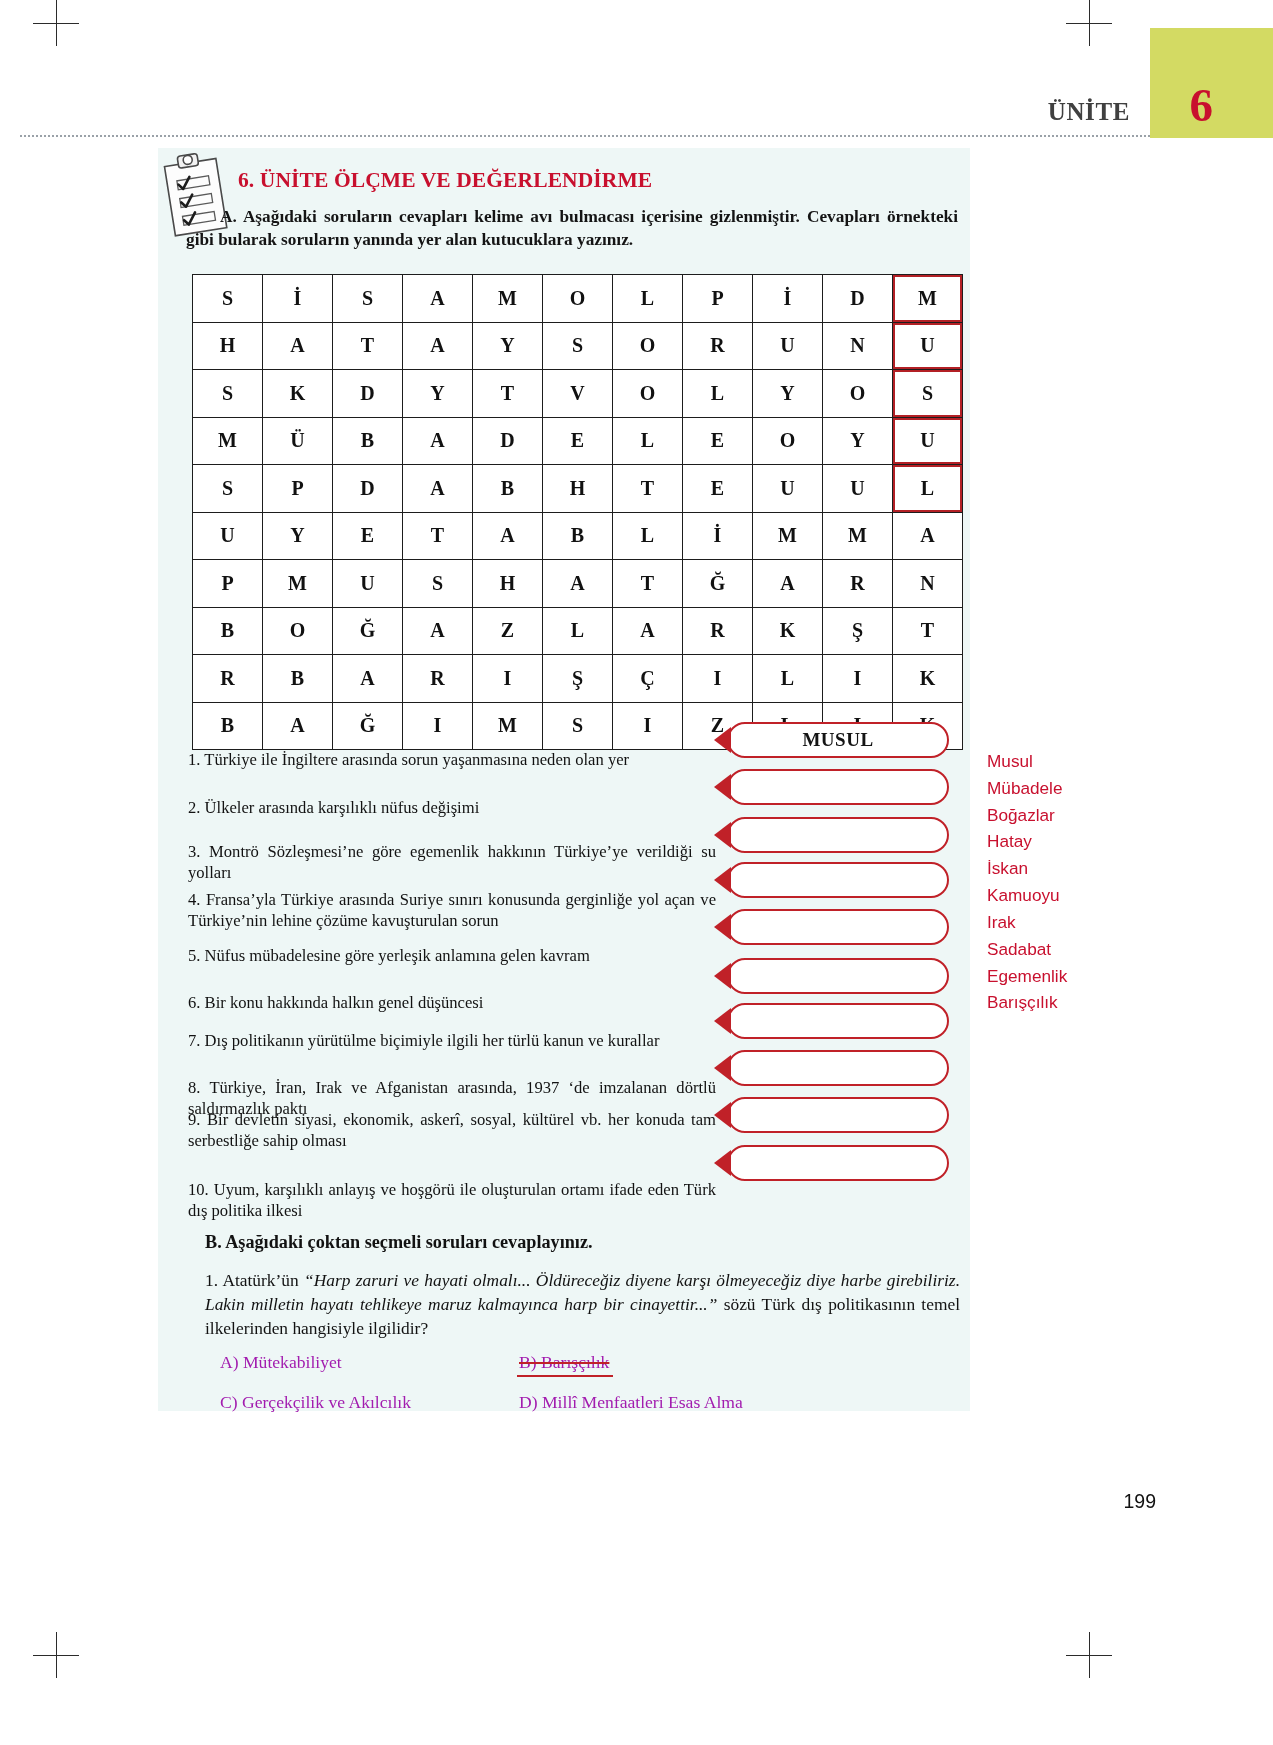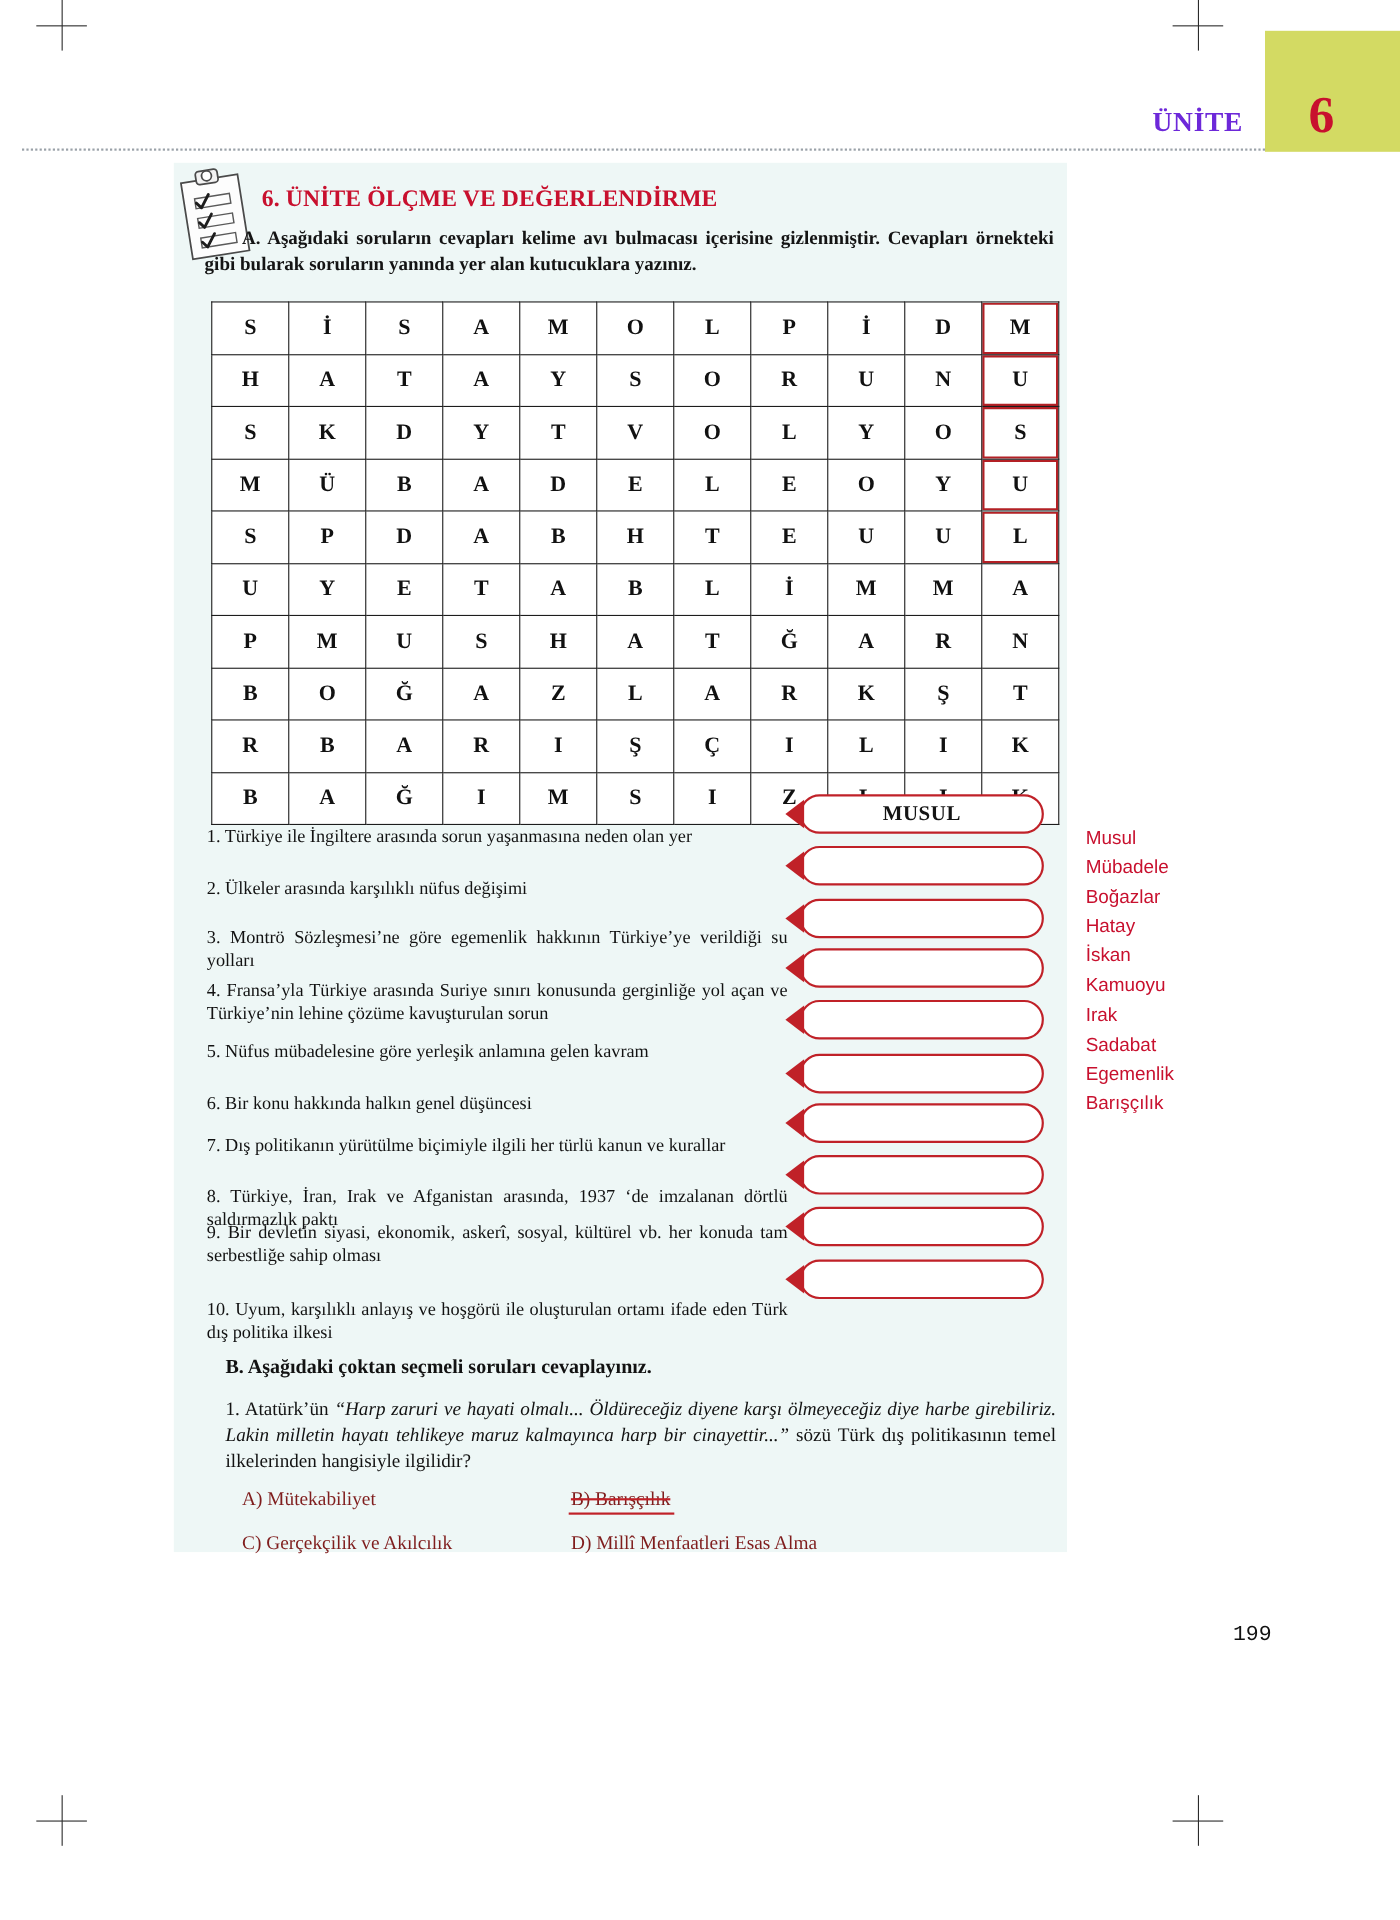--- a/index.html
+++ b/index.html
@@ -34,21 +34,21 @@
     background: #d3da63;
   }
   .unit-label {
     position: absolute;
     right: 143px;
     top: 98px;
     font-family: "Liberation Serif", serif;
     font-size: 25px;
     font-weight: 600;
     letter-spacing: 0.6px;
-    color: #6d28d9;
+    color: #404040;
   }
   .unit-number {
     position: absolute;
     right: 60px;
     top: 82px;
     font-family: "Liberation Serif", serif;
     font-size: 47px;
     font-weight: 700;
     color: #c8102e;
     line-height: 1;
@@ -216,21 +216,21 @@
   }
   .mc-question b { font-weight: 400; }
   .mc-question i { font-style: italic; margin-top: 18px; }
 
   .choices {
     position: absolute;
     left: 220px;
     top: 1352px;
     width: 700px;
     font-size: 17.6px;
-    color: #7f1d1d;
+    color: #a21caf;
   }
   .choice-line { position: relative; height: 40px; }
   .choice {
     position: absolute;
     top: 0;
   }
   .choice.marked {
     text-decoration: line-through;
     text-decoration-color: #c02128;
     text-decoration-thickness: 2px;
@@ -242,24 +242,24 @@
     right: -4px;
     bottom: -4px;
     height: 2.2px;
     background: #c02128;
   }
 
   
   .page-number {
     position: absolute;
     right: 117px;
-    bottom: 248px;
+    bottom: 232px;
     font-size: 19.5px;
     color: #111111;
-    font-family: Liberation Mono, monospace;
+    font-family: Liberation Sans, sans-serif;
   }
 </style>
 </head>
 <body>
 
 <div class="crop-mark cm-v" style="left:56px; top:0px;"></div>
 <div class="crop-mark cm-h" style="left:33px; top:23px;"></div>
 <div class="crop-mark cm-v" style="left:1089px; top:0px;"></div>
 <div class="crop-mark cm-h" style="left:1066px; top:23px;"></div>
 <div class="crop-mark cm-v" style="left:56px; top:1632px;"></div>

